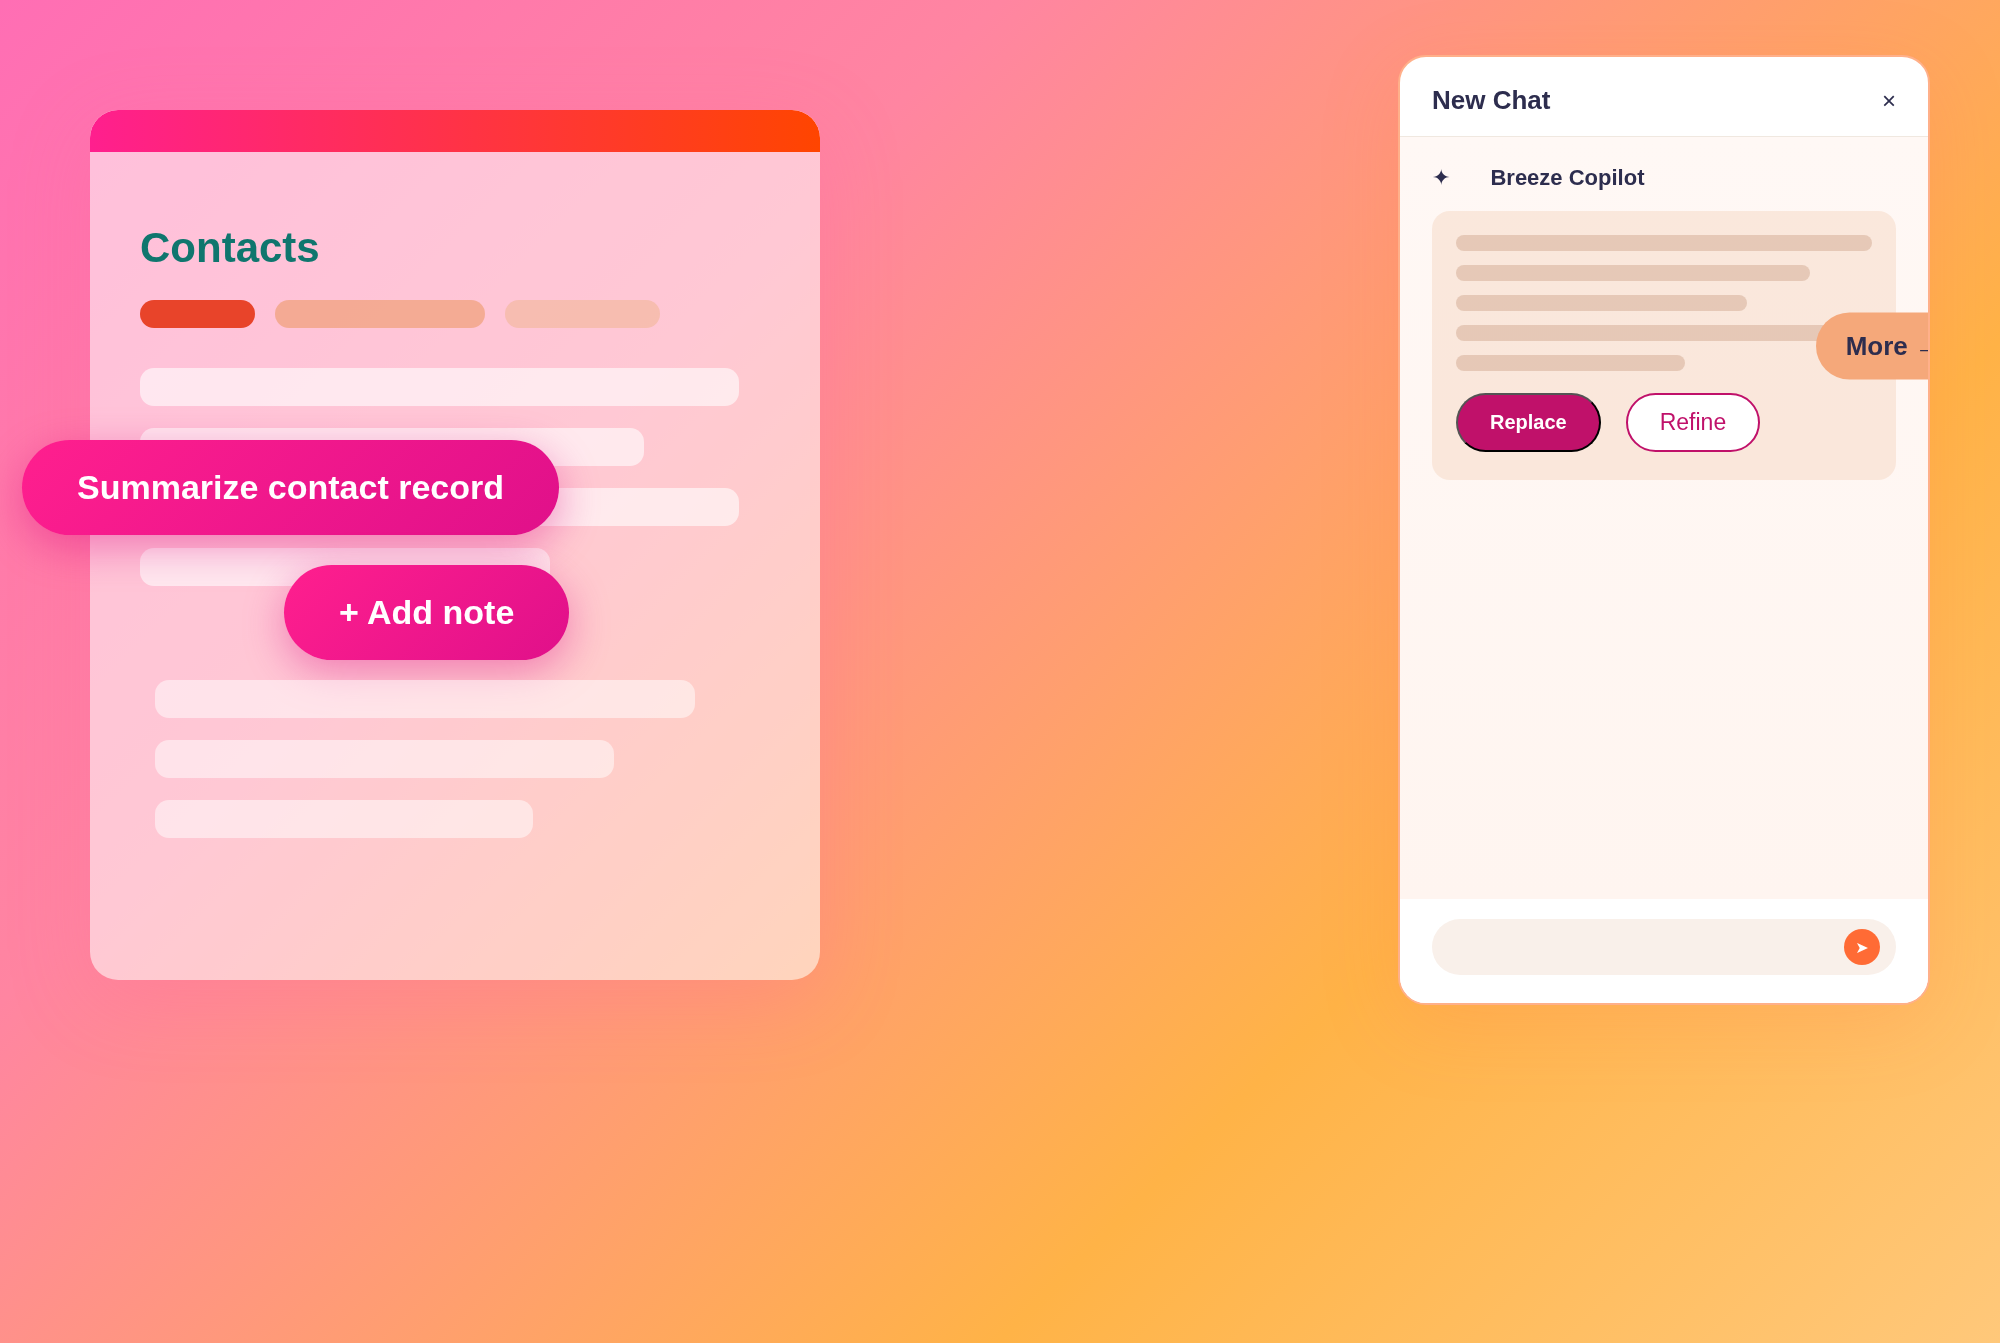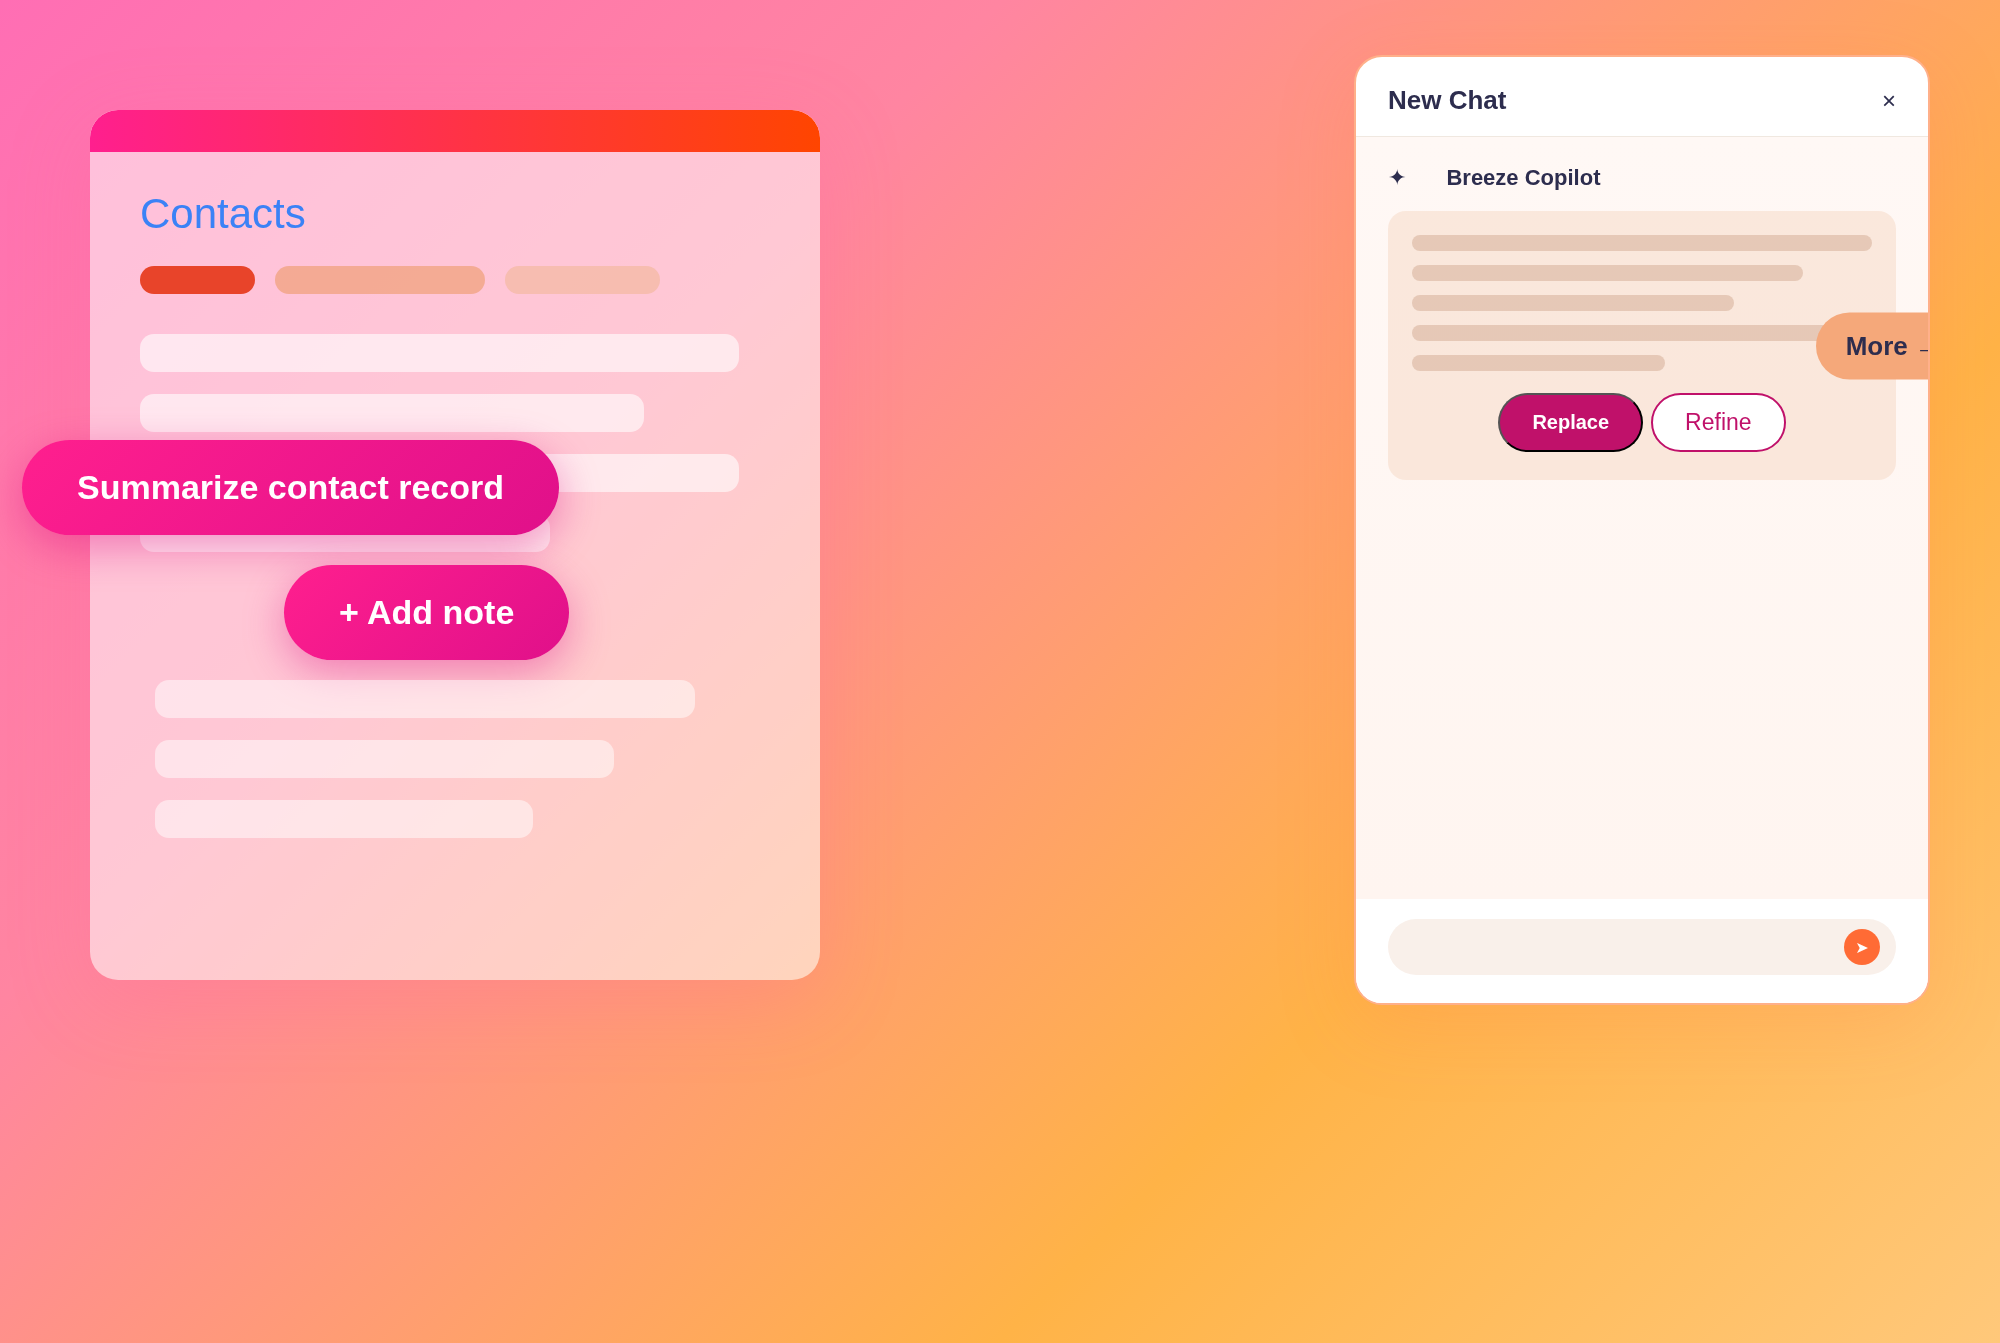--- a/index.html
+++ b/index.html
@@ -35,23 +35,24 @@
       background: linear-gradient(90deg, #ff1f8e 0%, #ff4500 100%);
       border-radius: 28px 28px 0 0;
     }
 
     .contacts-card-body {
       padding: 38px 50px;
     }
 
     .contacts-title {
       font-size: 42px;
-      font-weight: 400;
-      color: #3b82f6;
+      font-weight: 700;
+      color: #0f766e;
       margin-bottom: 28px;
+      margin-top: 34px;
     }
 
     .contacts-filter-row {
       display: flex;
       gap: 20px;
       margin-bottom: 40px;
       align-items: center;
     }
 
     .filter-pill-red {
@@ -120,21 +121,21 @@
       padding: 28px 55px;
       border-radius: 60px;
       box-shadow: 0 12px 40px rgba(220, 10, 130, 0.4);
     }
 
     
     .chat-card {
       position: absolute;
       right: 70px;
       top: 55px;
-      width: 576px;
+      width: 532px;
       height: 950px;
       background: white;
       border-radius: 28px;
       border: 2px solid #ffb08a;
       box-shadow: 0 20px 80px rgba(255, 120, 80, 0.2);
       overflow: hidden;
       display: flex;
       flex-direction: column;
     }
 
@@ -208,23 +209,22 @@
       margin-bottom: 14px;
     }
 
     .draft-line.full { width: 100%; }
     .draft-line.wide { width: 85%; }
     .draft-line.medium { width: 70%; }
     .draft-line.short { width: 55%; }
 
     .draft-actions {
       display: flex;
-      gap: 8px;
+      gap: 25px;
       margin-top: 22px;
-      justify-content: center;
     }
 
     .replace-btn {
       background: #c0116a;
       color: white;
       font-size: 20px;
       font-weight: 600;
       padding: 14px 32px;
       border-radius: 40px;
       cursor: pointer;

